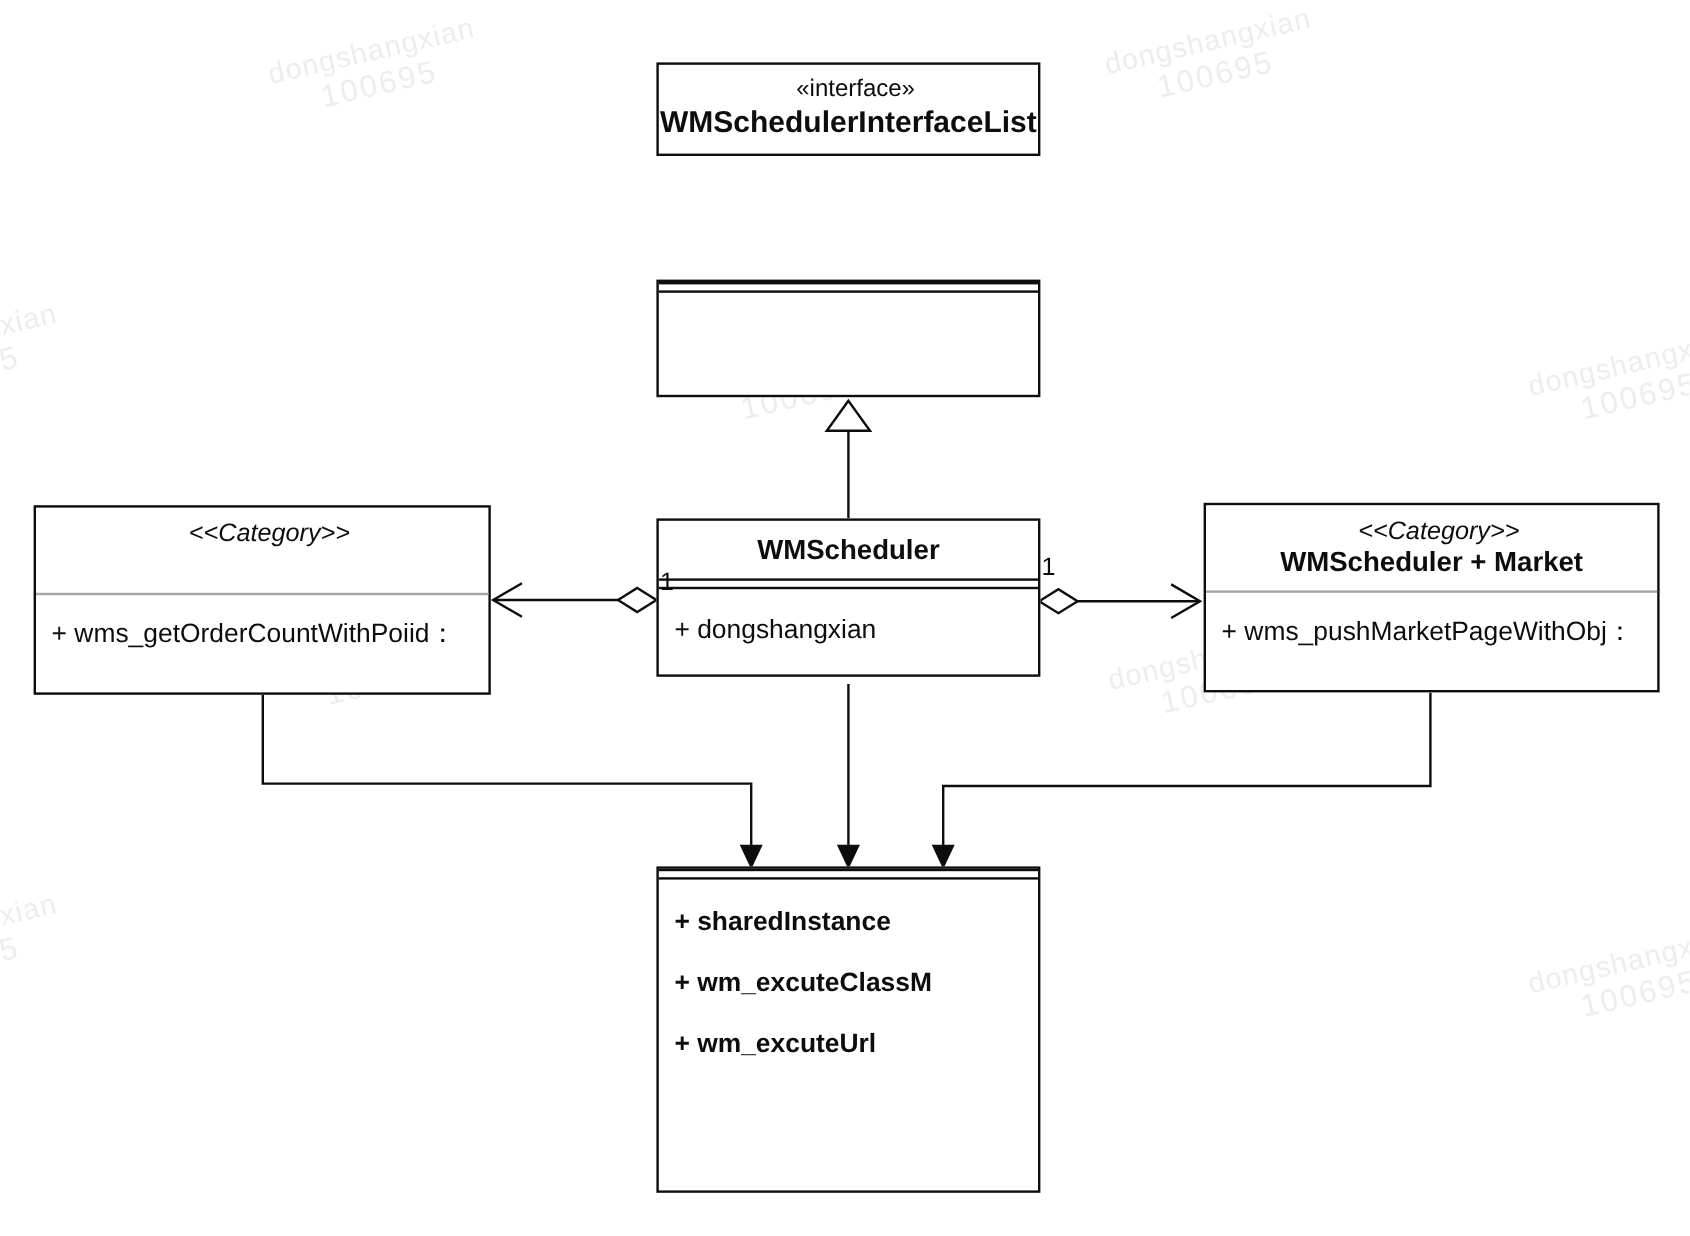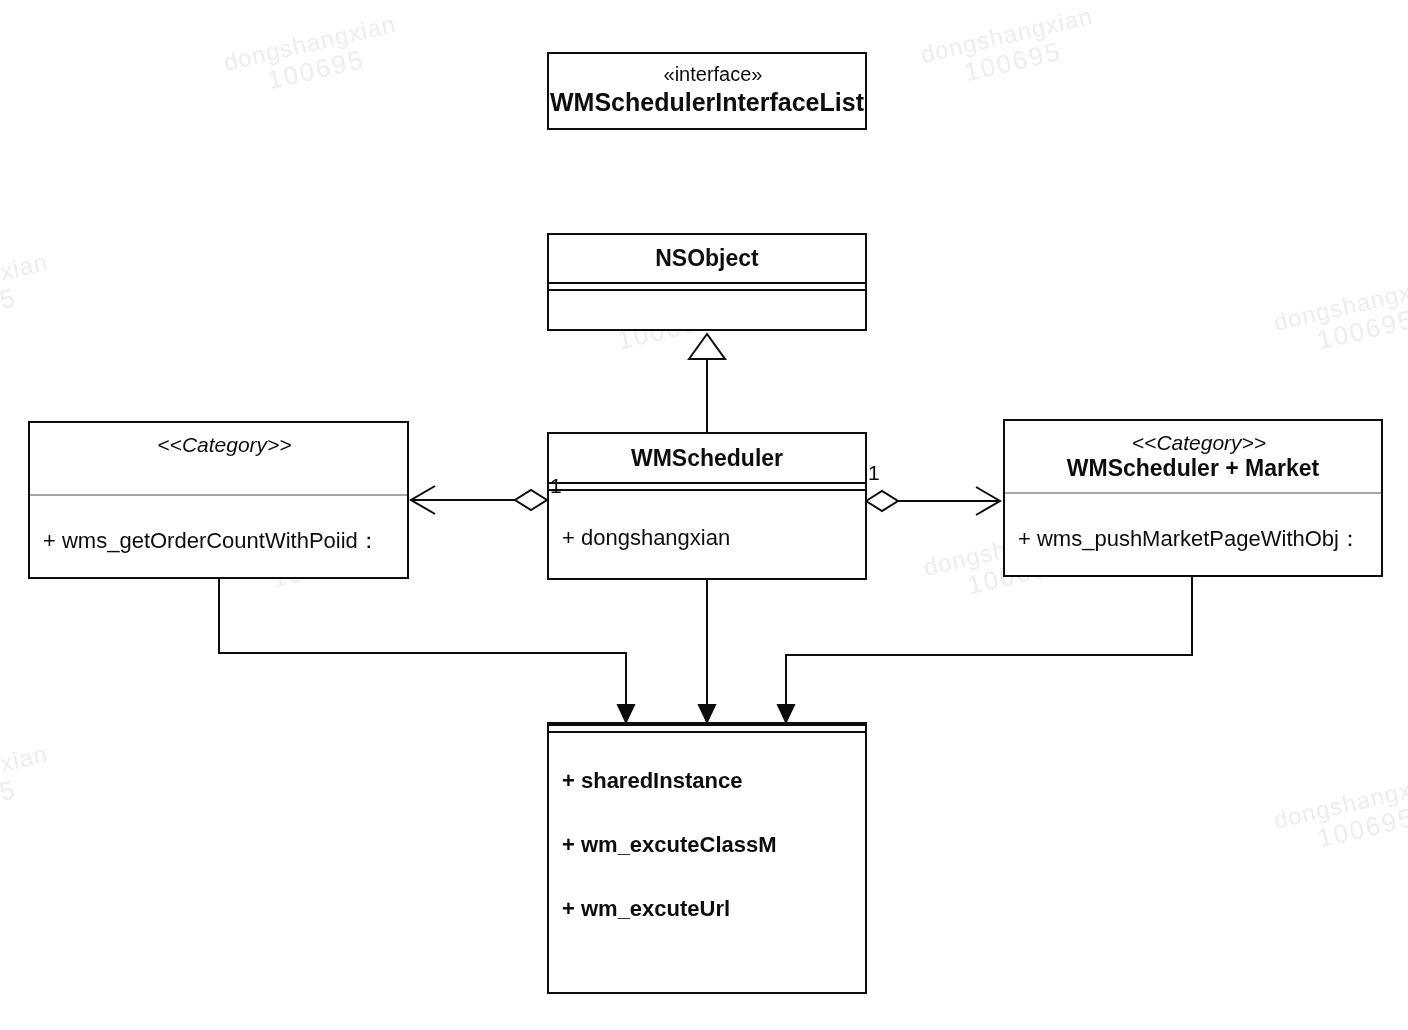--- a/index.html
+++ b/index.html
@@ -57,30 +57,30 @@
     border-top: 2px solid #0d0d0d;
     border-bottom: 2px solid #0d0d0d;
   }
   .gray-div {
     border-top: 2px solid #a6a6a6;
   }
   .methods {
     font-size: 22px;
     padding-left: 13px;
   }
-  .methods .method { white-space: nowrap; margin-top: 13px; }
+  .methods .method { white-space: nowrap; }
 
   #interface-box { left: 547px; top: 52px;  width: 320px; height: 78px;  padding-top: 9px; }
   #interface-box .stereotype { font-size: 20px; }
   #interface-box .uml-title  { font-size: 25px; margin-top: 2px; }
 
   #nsobject-box  { left: 547px; top: 233px; width: 320px; height: 98px; }
   #nsobject-box .uml-title { line-height: 47px; }
 
-  #scheduler-box { left: 547px; top: 432px; width: 320px; height: 148px; }
+  #scheduler-box { left: 547px; top: 432px; width: 320px; height: 132px; }
   #scheduler-box .uml-title { line-height: 48px; }
   #scheduler-box .methods { padding-top: 21px; }
 
   #cart-box   { left: 28px;   top: 421px; width: 381px; height: 158px; }
   #market-box { left: 1003px; top: 419px; width: 380px; height: 158px; }
   .category-head { padding-top: 10px; height: 61px; }
   .category-box .methods { padding-top: 17px; }
 
   #core-box { left: 547px; top: 722px; width: 320px; height: 272px; }
   #core-box .uml-title { line-height: 48px; }
@@ -187,21 +187,20 @@
 
   <div id="mult-left" class="mult-label">1</div>
   <div id="mult-right" class="mult-label">1</div>
 
   <div id="interface-box" class="uml-box">
     <div class="stereotype">«interface»</div>
     <div class="uml-title">WMSchedulerInterfaceList</div>
   </div>
 
   <div id="nsobject-box" class="uml-box">
-    <div class="uml-title">NSObject</div>
     <div class="double-div"></div>
   </div>
 
   <div id="scheduler-box" class="uml-box">
     <div class="uml-title">WMScheduler</div>
     <div class="double-div"></div>
     <div class="methods">
       <div class="method">+ dongshangxian</div>
     </div>
   </div>

